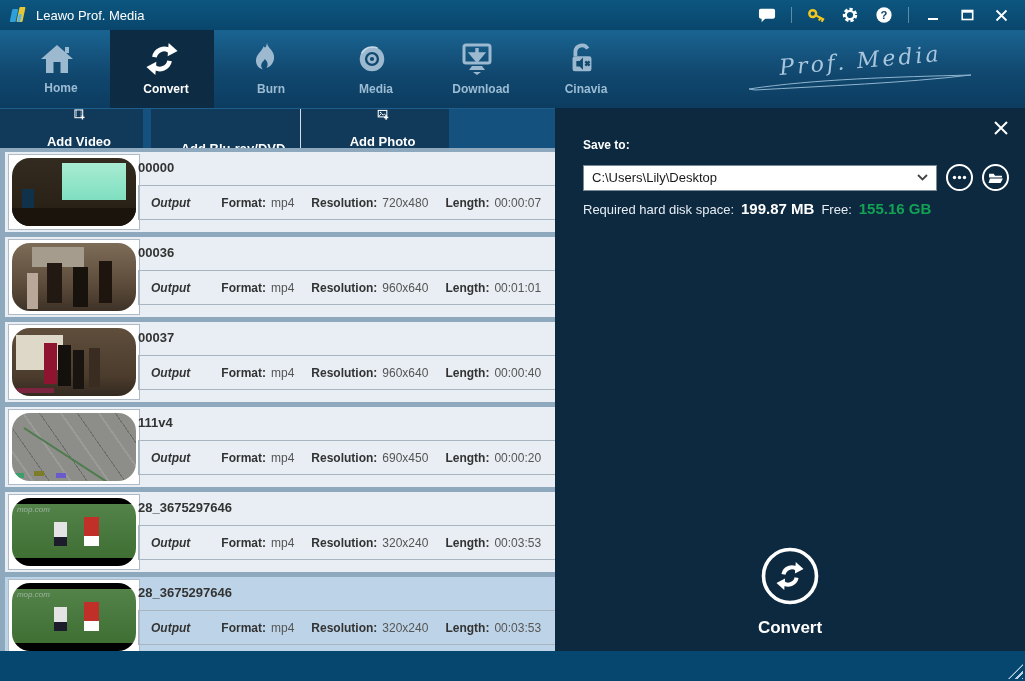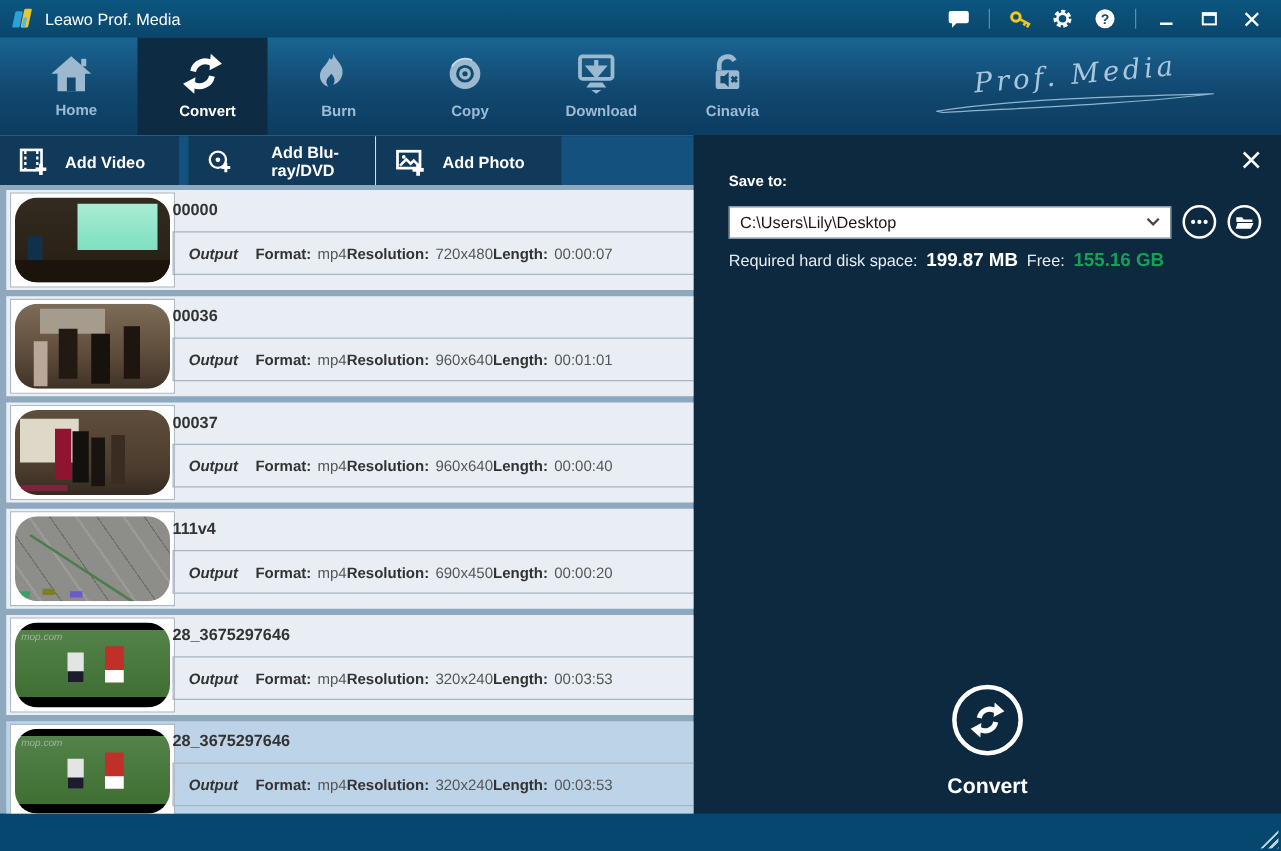--- a/index.html
+++ b/index.html
@@ -24,21 +24,21 @@
   .tab { width:104px; height:78px; display:flex; flex-direction:column; align-items:center; justify-content:center; gap:6px; cursor:pointer; margin-left:1px; }
   .tab:first-child { margin-left:5px; }
   .tab .tlabel { font-size:12px; font-weight:bold; color:#9cbcd4;margin-left:8px; }
   .tab.active { background:#0d2b43; }
   .tab.active .tlabel { color:#ffffff; }
   .brand { position:absolute; right:45px; top:18px; width:240px; text-align:center; }
   .brand .btext { font-family:"DejaVu Serif", serif; font-style:italic; font-size:22px; color:#a9c6dd; letter-spacing:3px; transform:rotate(-5deg); display:inline-block; }
 
   
   .toolbar { position:absolute; left:0; top:108px; width:555px; height:40px; background:#0b2842; border-top:1px solid #1d5e8c; display:flex; }
-  .tool-btn { height:40px; display:flex; align-items:center; gap:14px; padding-left:15px; background:#10395a; color:#fff; font-size:13px; font-weight:bold; cursor:pointer; }
+  .tool-btn { height:40px; display:flex; align-items:center; gap:14px; padding-left:15px; background:#10395a; color:#fff; font-size:13px; font-weight:bold; cursor:pointer;flex-direction:column; }
   .tb1 { width:143px; }
   .tb-gap { width:8px; background:#15517e; }
   .tb2 { width:149px;gap:32px; }
   .tb-line { width:1px; background:#cfe0ec; }
   .tb3 { width:148px; }
   .tb-rest { flex:1; background:#15517e; }
 
   
   .list { position:absolute; left:0; top:148px; width:555px; height:503px; background:#8ea8be; overflow:hidden; padding:4px 0 0 5px; }
   .item { position:relative; width:745px; height:80px; background:#e8eef3; margin-bottom:5px; }
@@ -65,21 +65,21 @@
   .a4 { background:repeating-linear-gradient(55deg,#8d8d89 0 16px, #9a9a96 16px 18px, #8d8d89 18px 30px, #6f6f6b 30px 31px); }
   .a4 .sA { left:10%; top:20%; width:90%; height:2px; background:#4d7c4d; transform:rotate(33deg); transform-origin:left; }
   .a4 .sB { left:18%; bottom:8%; width:8%; height:6%; background:#7d7d28; box-shadow:22px 2px 0 0 #6a5acb; }
   .a4 .sC { left:0; bottom:4%; width:10%; height:8%; background:#3aa06a; }
   
   .a5 { background:linear-gradient(180deg,#000 0%, #000 9%, #54834a 9%, #3f6f33 88%, #000 88%, #000 100%); }
   .a5 .sA { left:34%; top:36%; width:10%; height:34%; background:#e4e4e4; border-bottom:9px solid #1c1c2c; }
   .a5 .sB { left:58%; top:28%; width:12%; height:42%; background:#c03028; border-bottom:10px solid #fff; }
   .a5 .wm { left:4%; top:10%; font-size:8px; color:rgba(215,222,228,.55); font-style:italic; }
   .ititle { position:absolute; left:133px; top:8px; font-size:13px; font-weight:bold; color:#333; }
-  .iinfo { position:absolute; left:133px; top:33px; width:585px; height:35px; border:1px solid #a8b4c0; display:flex; align-items:center; padding-left:12px; font-size:12px; color:#555; }
+  .iinfo { position:absolute; left:133px; top:33px; width:585px; height:35px; border:1px solid #a8b4c0; display:flex; align-items:center; gap:17px; padding-left:12px; font-size:12px; color:#555; }
   .iinfo .out { font-weight:bold; font-style:italic; color:#333; margin-right:14px; }
   .pair { display:inline-flex; gap:5px; white-space:nowrap; }
   .pair b { color:#333; }
 
   
   .panel { position:absolute; left:555px; top:108px; width:470px; height:543px; background:#0d2940; color:#fff; }
   .panel-close { position:absolute; top:12px; right:14px; width:18px; height:18px; cursor:pointer; }
   .saveto { margin:30px 0 0 28px; font-size:12px; font-weight:bold; }
   .selrow { margin:12px 0 0 28px; display:flex; align-items:center; gap:9px; }
   .pathsel { width:354px; height:26px; background:#fff; border:1px solid #7a8a96; display:flex; align-items:center; padding:0 8px; cursor:pointer; }
@@ -187,21 +187,21 @@
       <span class="tlabel">Burn</span>
     </div>
     <div class="tab">
       <svg width="34" height="34" viewBox="0 0 36 36">
         <circle cx="18" cy="18" r="13" fill="#9cb9cf"></circle>
         <circle cx="18" cy="18" r="7.5" fill="#11496f"></circle>
         <circle cx="18" cy="18" r="5" fill="#9cb9cf"></circle>
         <circle cx="18" cy="18" r="2.2" fill="#11496f"></circle>
         <path d="M7 12 A13 13 0 0 1 24 6.5" fill="none" stroke="#c9dbe8" stroke-width="1.6"></path>
       </svg>
-      <span class="tlabel">Copy</span>
+      <span class="tlabel">Media</span>
     </div>
     <div class="tab">
       <svg width="36" height="34" viewBox="0 0 36 34">
         <rect x="5" y="3" width="26" height="18" rx="2" fill="none" stroke="#9cb9cf" stroke-width="3"></rect>
         <path d="M18 6 V13 M12.5 12 H23.5 L18 18.5 Z" stroke="#9cb9cf" stroke-width="3.4" fill="#9cb9cf"></path>
         <path d="M13 24 L23 24 L26 28 L10 28 Z" fill="#9cb9cf"></path>
         <path d="M14 30 H22 L18 33 Z" fill="#9cb9cf"></path>
       </svg>
       <span class="tlabel">Download</span>
     </div>

